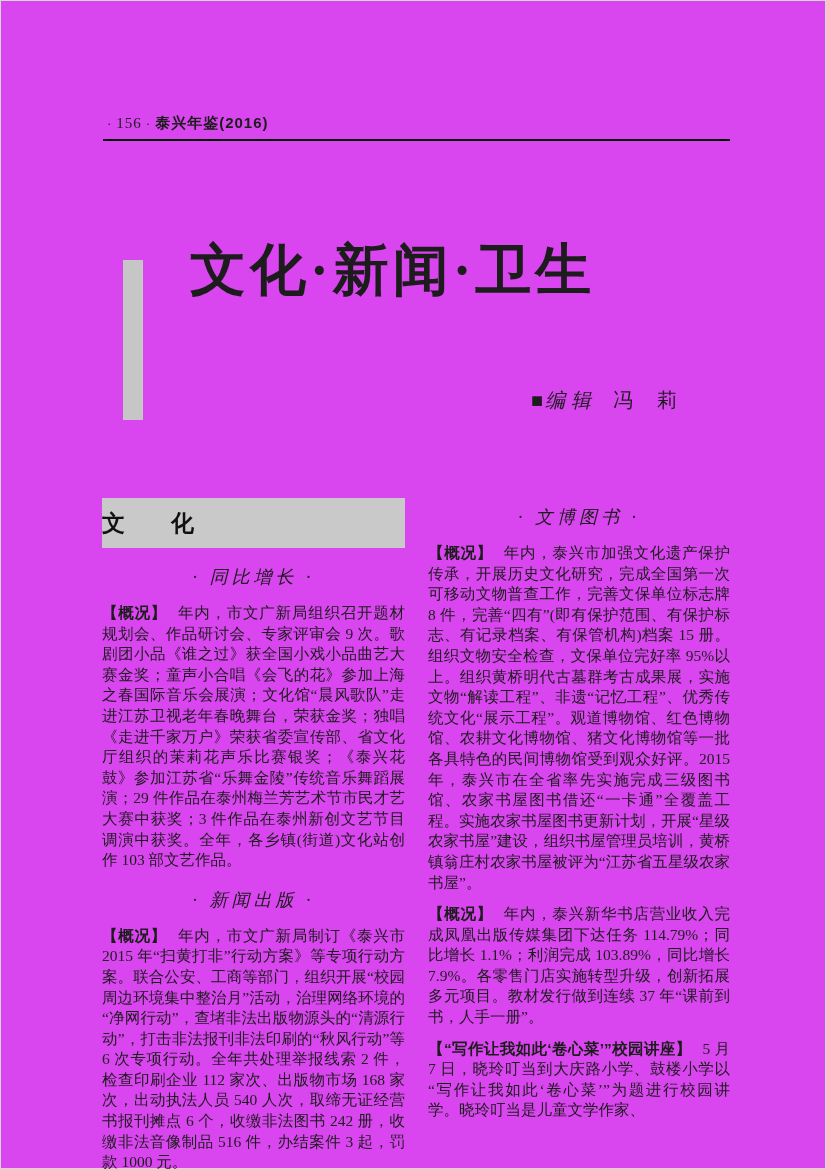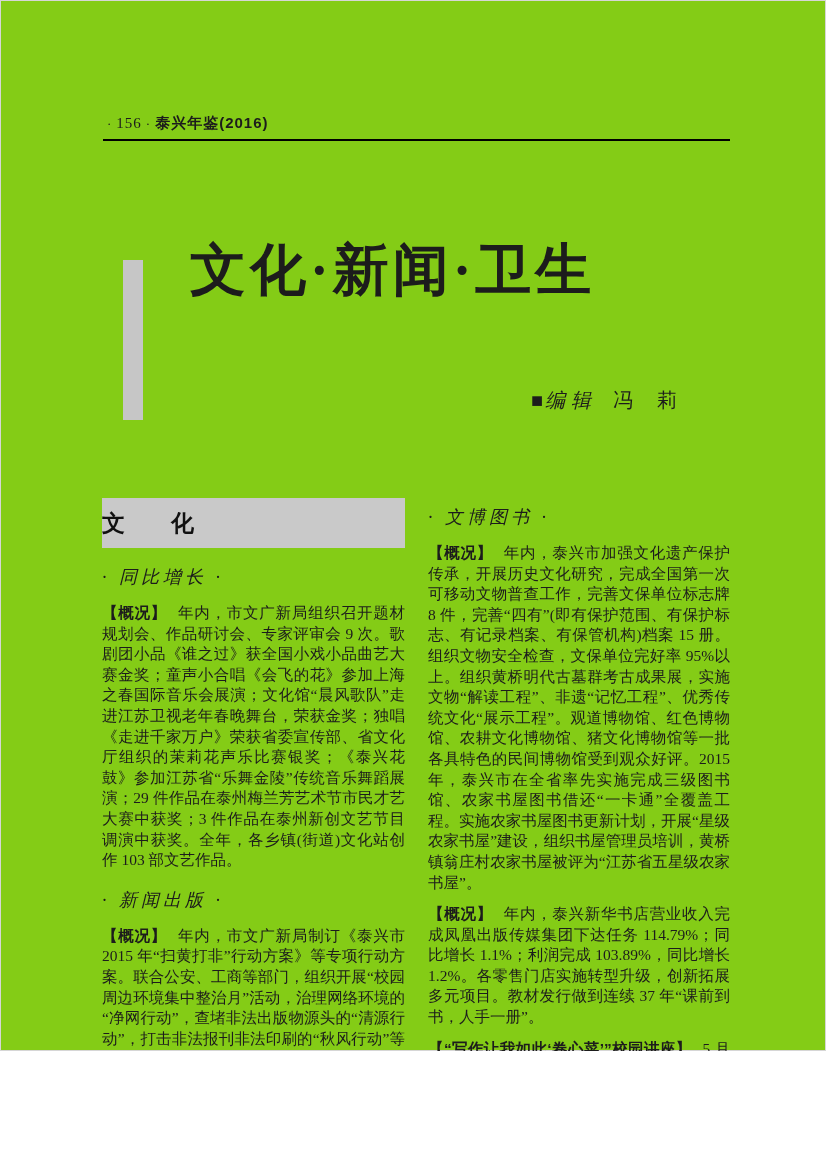--- a/index.html
+++ b/index.html
@@ -1,20 +1,20 @@
 <!DOCTYPE html>
 <html lang="zh"><head>
 <meta charset="utf-8">
 <style>
   html, body { margin: 0; padding: 0; background: #ffffff; }
   .page {
     position: relative;
     width: 826px;
-    height: 1051px;
-    background: #84cc16;
+    height: 1169px;
+    background: #d946ef;
     overflow: hidden;
     box-shadow: inset 0 0 0 1px #d6d6d6;
     color: #1c1c1c;
     font-family: "Liberation Serif", "DejaVu Serif", serif;
   }
 
   
   .page-header {
     position: absolute;
     left: 103px; top: 114px;
@@ -75,21 +75,21 @@
     background: #c9c9c9;
     text-align: left;
     font-family: "Liberation Sans", "DejaVu Sans", sans-serif;
     font-weight: 700;
     font-size: 23px;
     color: #111;
   }
 
   .sub-heading {
     margin: 17px 0 14px 0;
-    text-align: left;
+    text-align: center;
     font-size: 18px;
     font-weight: normal;
     font-style: italic;
     letter-spacing: 4px;
     white-space: nowrap;
   }
   .col-right .sub-heading:first-child { margin-top: 0; }
 
   .body-para {
     margin: 0;
@@ -136,20 +136,20 @@
     </p>
   </section>
 
   <section class="col col-right">
     <h2 class="sub-heading">· 文博图书 ·</h2>
     <p class="body-para">
       <span class="para-label">【概况】</span><span>年内，泰兴市加强文化遗产保护传承，开展历史文化研究，完成全国第一次可移动文物普查工作，完善文保单位标志牌 8 件，完善“四有”(即有保护范围、有保护标志、有记录档案、有保管机构)档案 15 册。组织文物安全检查，文保单位完好率 95%以上。组织黄桥明代古墓群考古成果展，实施文物“解读工程”、非遗“记忆工程”、优秀传统文化“展示工程”。观道博物馆、红色博物馆、农耕文化博物馆、猪文化博物馆等一批各具特色的民间博物馆受到观众好评。2015 年，泰兴市在全省率先实施完成三级图书馆、农家书屋图书借还“一卡通”全覆盖工程。实施农家书屋图书更新计划，开展“星级农家书屋”建设，组织书屋管理员培训，黄桥镇翁庄村农家书屋被评为“江苏省五星级农家书屋”。</span>
     </p>
 
     <p class="body-para">
-      <span class="para-label">【概况】</span><span>年内，泰兴新华书店营业收入完成凤凰出版传媒集团下达任务 114.79%；同比增长 1.1%；利润完成 103.89%，同比增长 1.2%。各零售门店实施转型升级，创新拓展多元项目。教材发行做到连续 37 年“课前到书，人手一册”。</span>
+      <span class="para-label">【概况】</span><span>年内，泰兴新华书店营业收入完成凤凰出版传媒集团下达任务 114.79%；同比增长 1.1%；利润完成 103.89%，同比增长 7.9%。各零售门店实施转型升级，创新拓展多元项目。教材发行做到连续 37 年“课前到书，人手一册”。</span>
     </p>
     <p class="body-para">
       <span class="para-label">【“写作让我如此‘卷心菜’”校园讲座】</span><span>5 月 7 日，晓玲叮当到大庆路小学、鼓楼小学以“写作让我如此‘卷心菜’”为题进行校园讲学。晓玲叮当是儿童文学作家、</span>
     </p>
   </section>
 
 </div>
 
 </body></html>

